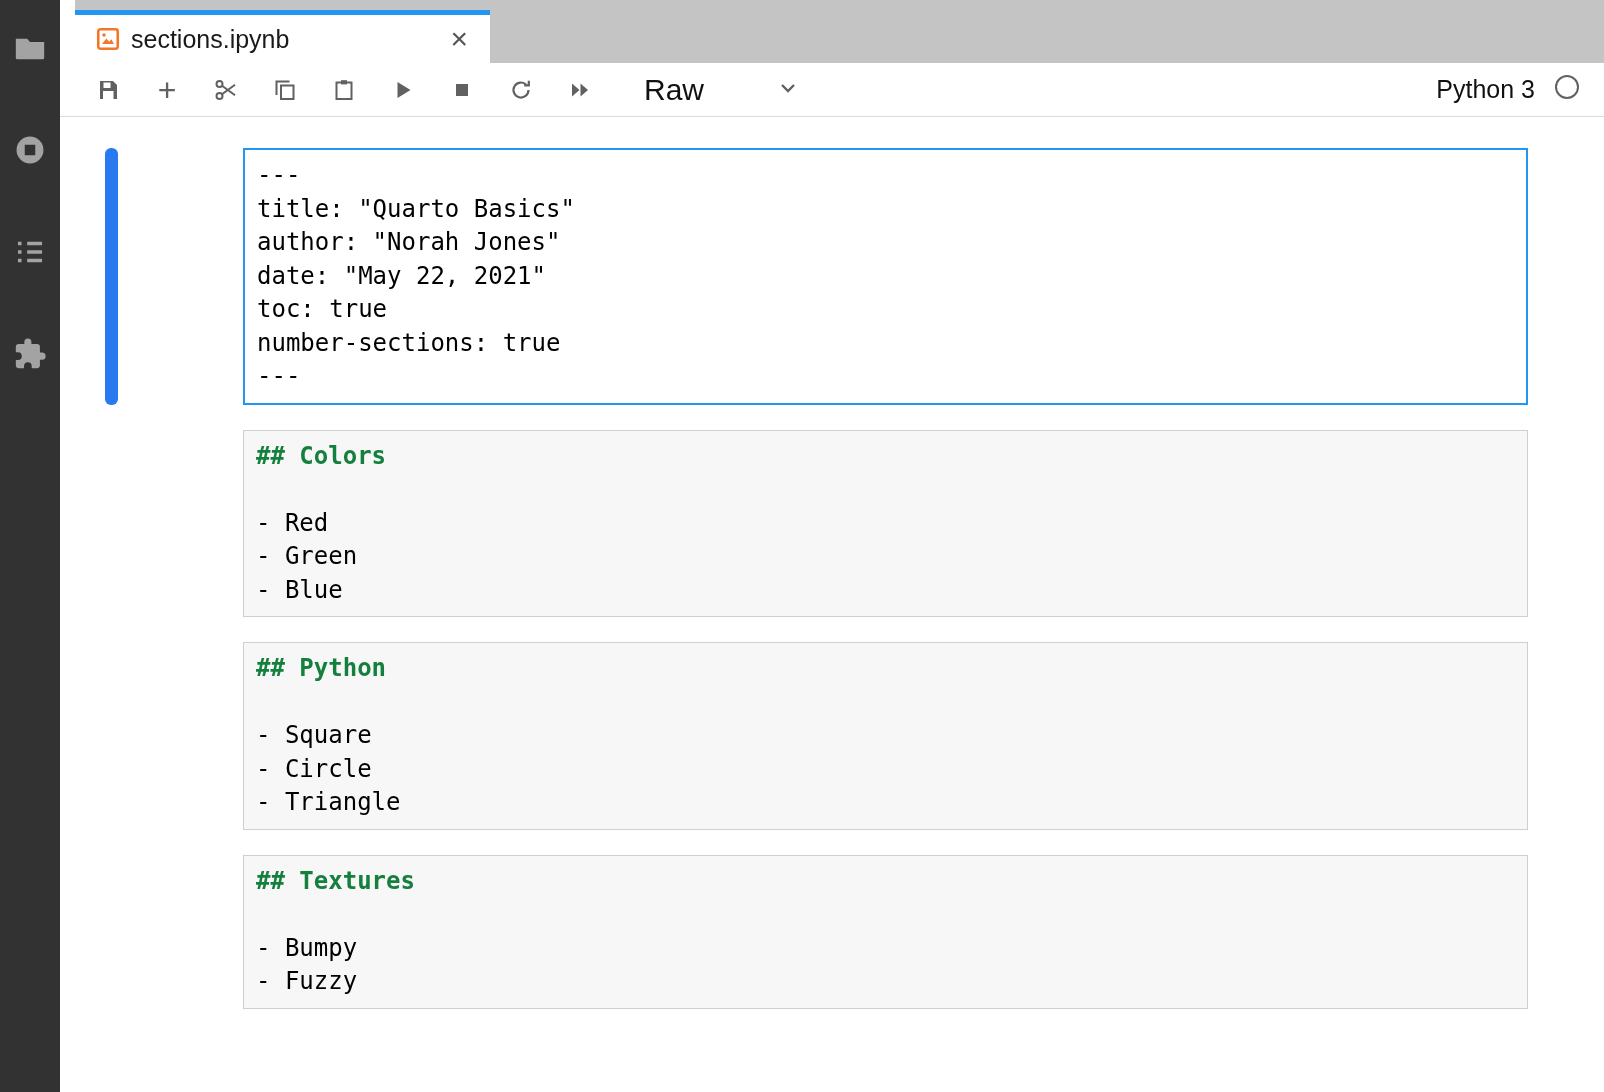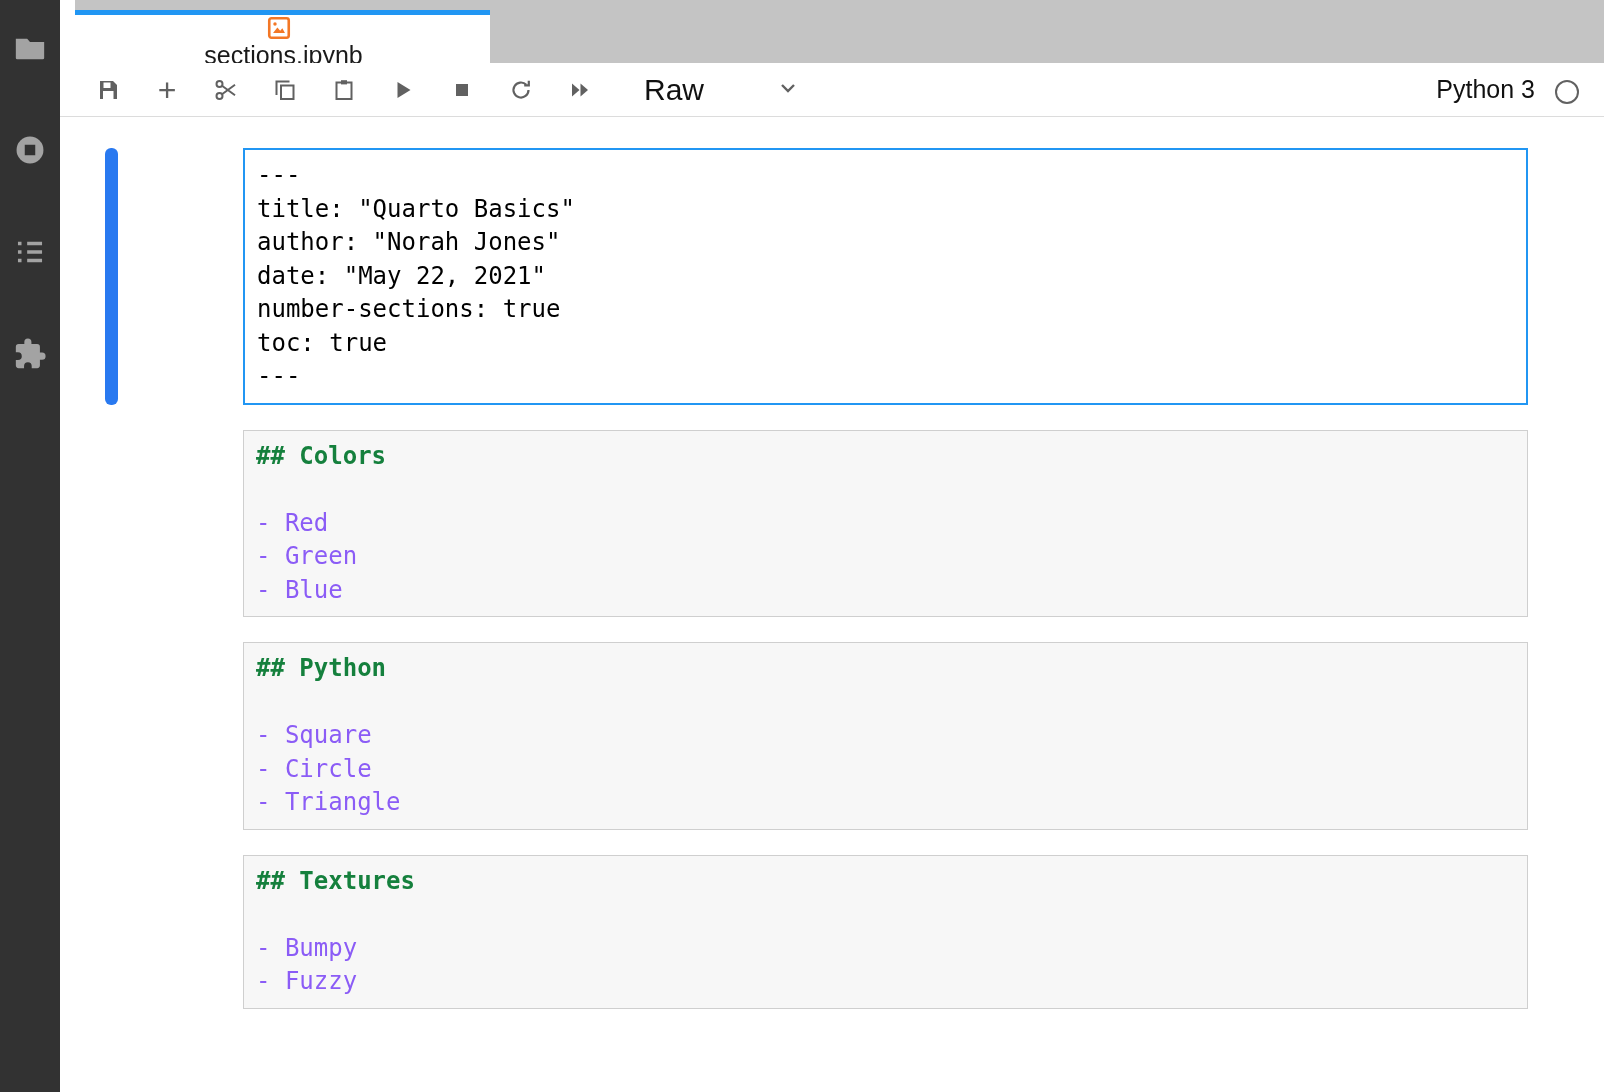--- a/index.html
+++ b/index.html
@@ -14,57 +14,57 @@
              justify-content:center; cursor:pointer; }
   .sidebar svg { width:34px; height:34px; }
 
   
   .main { flex:1; display:flex; flex-direction:column; min-width:0; }
 
   
   .tabbar { height:63px; background:#c4c4c4; display:flex; align-items:flex-end; flex-shrink:0; }
   .tabbar-lead { width:15px; height:100%; background:#fff; }
   .tab { width:415px; height:53px; background:#fff; border-top:5px solid #2196f3;
-         display:flex; align-items:center; padding:0 18px 0 20px; cursor:pointer;flex-direction:column; }
+         display:flex; align-items:center; padding:0 18px 0 20px; cursor:pointer; }
   .tab-icon { width:26px; height:26px; margin-right:10px; flex-shrink:0; }
   .tab-title { font-size:25px; color:#1a1a1a; }
   .tab-close { margin-left:auto; font-size:30px; color:#555; line-height:1; cursor:pointer;
                padding:0 4px; }
   .tabbar-rest { flex:1; height:100%; background:#c4c4c4; }
 
   
   .toolbar { height:54px; background:#fff; border-bottom:1px solid #dcdcdc;
              display:flex; align-items:center; padding:0 25px 0 35px; flex-shrink:0; }
   .tbtn { width:26px; height:26px; display:flex; align-items:center; justify-content:center;
           margin-right:33px; cursor:pointer; }
   .tbtn svg { width:24px; height:24px; }
   .tbtn.plus { font-size:32px; color:#616161; font-weight:400; line-height:1; }
   .celltype { display:flex; align-items:center; margin-left:18px; cursor:pointer; }
   .celltype-label { font-size:30px; color:#111; }
   .celltype-chevron { margin-left:72px; }
   .celltype-chevron svg { width:24px; height:24px; }
-  .kernel { margin-left:auto; display:flex; align-items:flex-end; gap:20px; }
+  .kernel { margin-left:auto; display:flex; align-items:flex-start; gap:20px; }
   .kernel-name { font-size:25px; color:#111; }
   .kernel-status { width:24px; height:24px; border:2.5px solid #616161; border-radius:50%;
                    cursor:pointer; }
 
   
   .content { flex:1; background:#fff; overflow:hidden; padding-top:31px; }
   .cell-row { display:flex; align-items:stretch; padding-left:45px; margin-bottom:25px;
               margin-right:76px; }
   .collapser { width:13px; border-radius:6px; flex-shrink:0; cursor:pointer; }
   .collapser.active { background:#2979f0; }
   .prompt-spacer { width:125px; flex-shrink:0; }
   .cell { flex:1; font-family:"DejaVu Sans Mono", monospace; font-size:24px;
           line-height:33.5px; padding:9px 12px; cursor:text; }
   .cell.raw { background:#fff; border:2px solid #2196f3; color:#000; }
   .cell.md  { background:#f7f7f7; border:1px solid #cfcfcf; color:#000; }
   .line { white-space:pre; }
   .md-header { color:#15803d; font-weight:bold; }
-  .md-list { color:#8b5cf6; }
+  .md-list { color:#000000; }
 </style>
 </head>
 <body>
 
 <div class="app">
 
   <nav class="sidebar">
     <div class="side-item">
       <span>
         <svg viewBox="0 0 24 24">
@@ -181,22 +181,22 @@
     <div class="content">
 
       <div class="cell-row">
         <div class="collapser active"></div>
         <div class="prompt-spacer"></div>
         <div class="cell raw">
           <div class="line">---</div>
           <div class="line">title: "Quarto Basics"</div>
           <div class="line">author: "Norah Jones"</div>
           <div class="line">date: "May 22, 2021"</div>
+          <div class="line">toc: true</div>
           <div class="line">number-sections: true</div>
-          <div class="line">toc: true</div>
           <div class="line">---</div>
         </div>
       </div>
 
       <div class="cell-row">
         <div class="collapser"></div>
         <div class="prompt-spacer"></div>
         <div class="cell md">
           <div class="line md-header">## Colors</div>
           <div class="line">&nbsp;</div>

